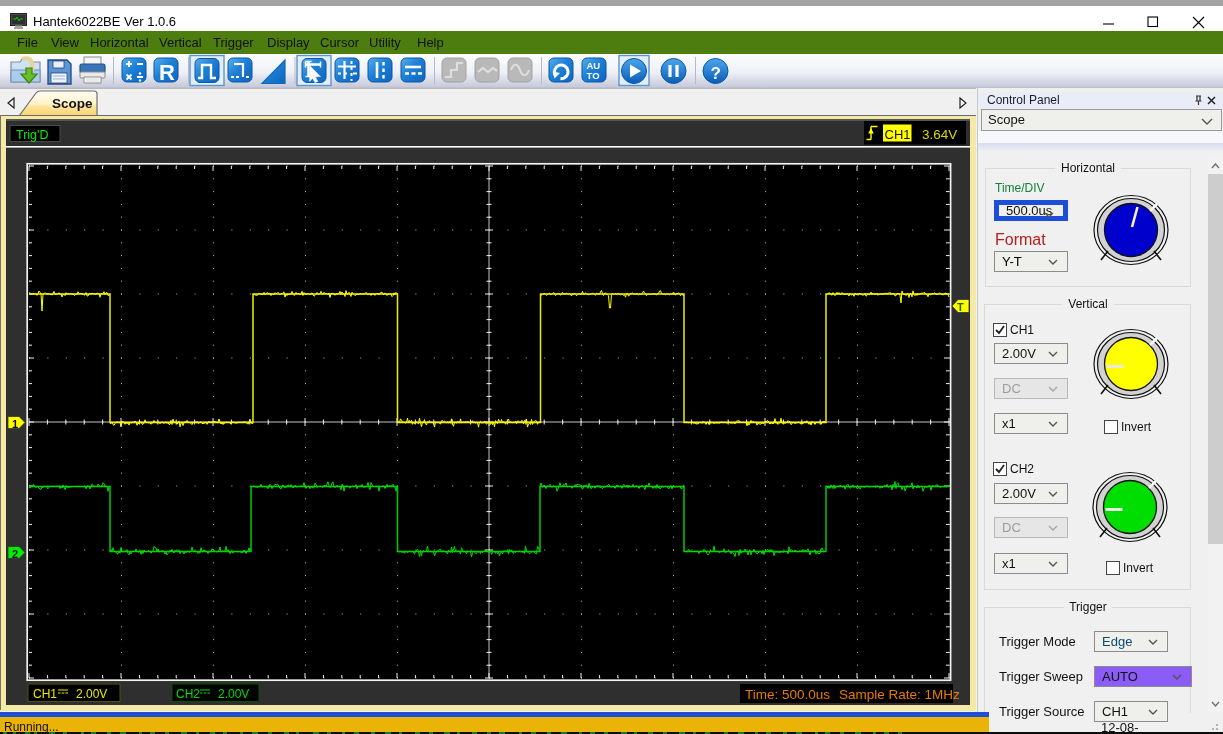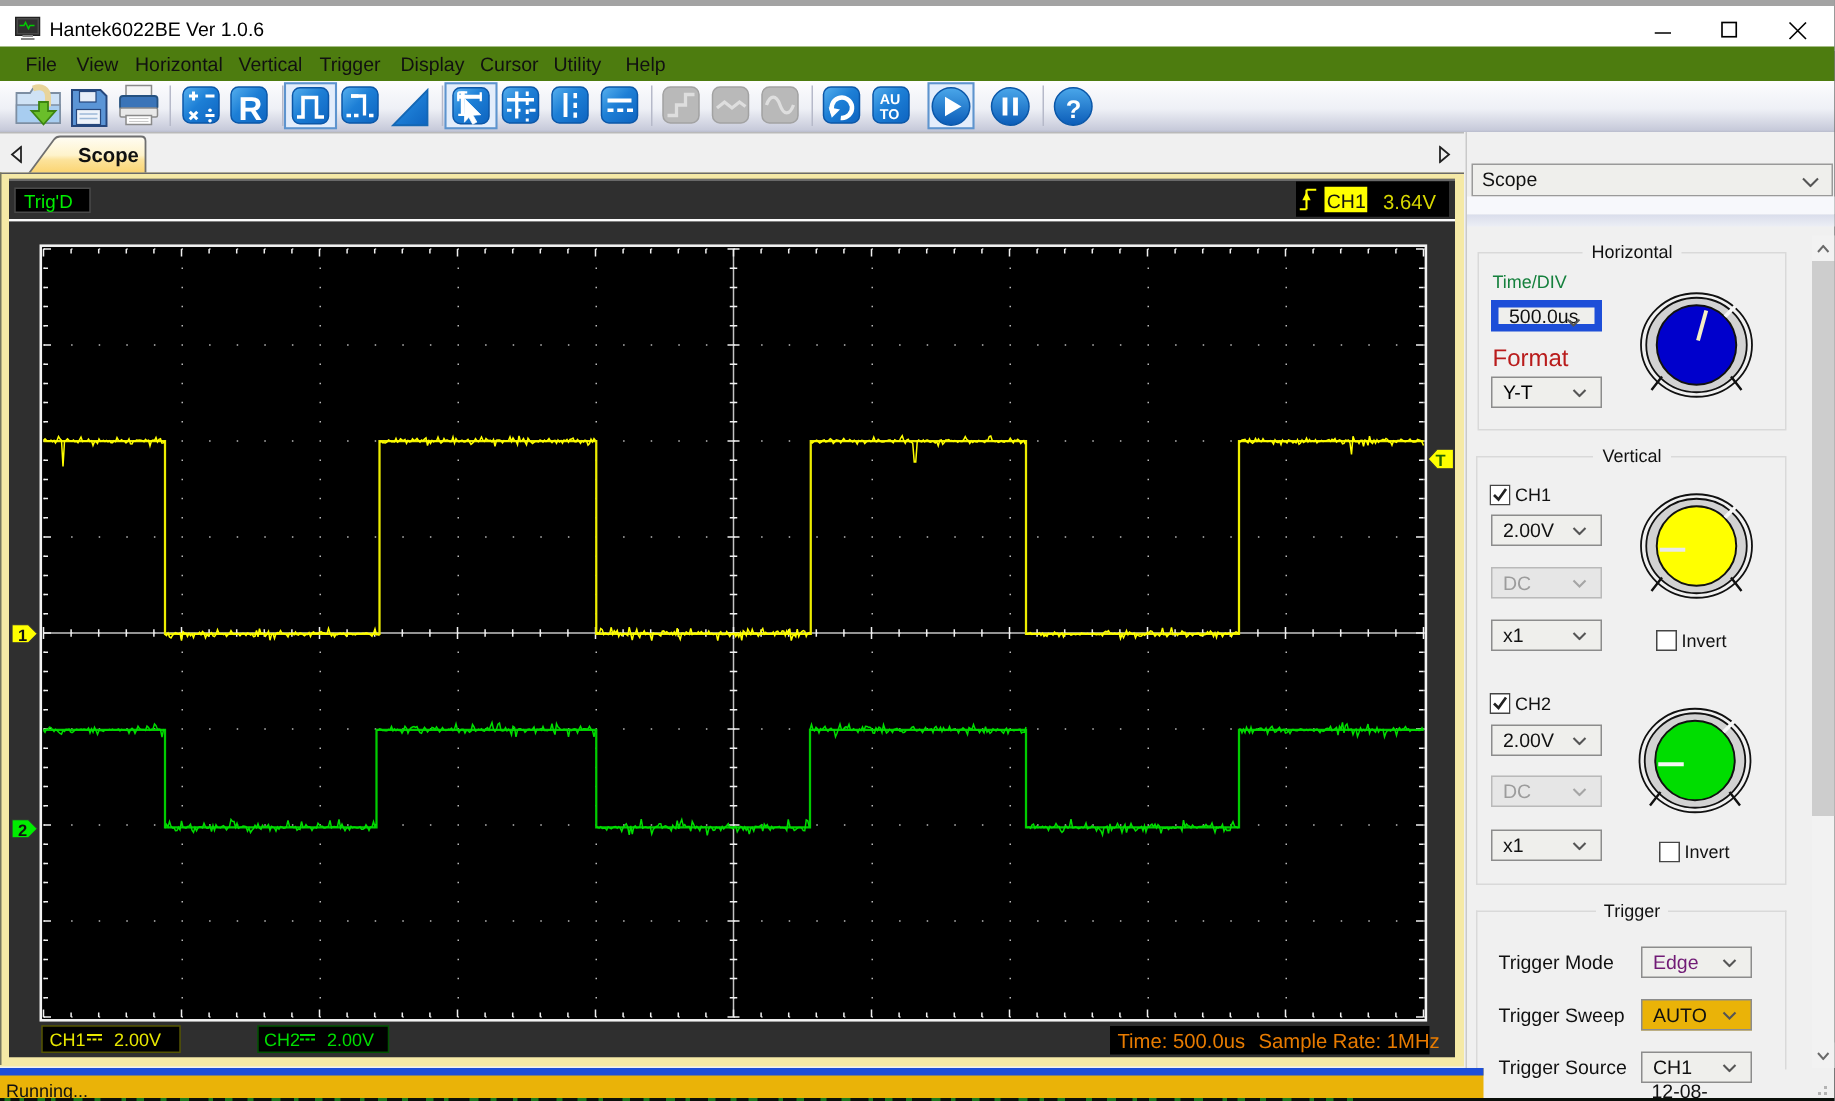--- a/index.html
+++ b/index.html
@@ -1,16 +1,16 @@
 <!DOCTYPE html>
 <html><head><meta charset="utf-8">
 <style>
 *{margin:0;padding:0;box-sizing:content-box}
 body{width:1223px;height:734px;overflow:hidden;position:relative;font-family:"Liberation Sans",sans-serif;background:#f0f0f0}
-.titlebar{position:absolute;left:0;top:0;width:1223px;height:30px;background:#fff;border-top:4px solid #a3a3a3}
+.titlebar{position:absolute;left:0;top:0;width:1223px;height:30px;background:#fff;border-top:6px solid #a3a3a3}
 .menubar{position:absolute;left:0;top:31px;width:1223px;height:23px;background:#4d7c0f}
 .menubar span{position:absolute;top:4px;font-size:13px;color:#111}
 .toolbarbg{position:absolute;left:0;top:54px;width:1223px;height:34px;background:linear-gradient(#fdfdfe,#eef0f6 55%,#c7cada 96%,#b9bccc)}
 .tabbar{position:absolute;left:0;top:88px;width:976px;height:27px;background:#f0f0f0;border-top:1px solid #b9b9b9}
 .statusbar{position:absolute;left:0;top:712px;width:989px;height:22px;background:#eab308;border-top:5px solid #1d4ed8}
 </style></head>
 <body>
 <div class="titlebar">
 <svg width="17" height="17" viewBox="0 0 17 17" style="position:absolute;left:10px;top:7px" xmlns="http://www.w3.org/2000/svg">
 <rect x="0.5" y="0.5" width="16" height="12" fill="#4a4a4a" stroke="#222"></rect>
@@ -182,20 +182,29 @@
 <text x="76" y="697.5" font-size="12" fill="#e8e800" font-family="Liberation Sans, sans-serif">2.00V</text>
 <rect x="172" y="684" width="87" height="17.5" fill="#000" stroke="#005500" stroke-width="1"></rect>
 <text x="176" y="697.5" font-size="12" fill="#00dd00" font-family="Liberation Sans, sans-serif">CH2</text>
 <path d="M200 690h10M200 693h2.6m1.1 0h2.6m1.1 0h2.6" stroke="#00dd00" stroke-width="1.2" fill="none"></path>
 <text x="218" y="697.5" font-size="12" fill="#00dd00" font-family="Liberation Sans, sans-serif">2.00V</text>
 <rect x="740" y="684" width="213" height="19" fill="#000"></rect>
 <text x="745" y="698.5" font-size="13.5" fill="#e87b00" font-family="Liberation Sans, sans-serif">Time: 500.0us</text>
 <text x="839" y="698.5" font-size="13.5" fill="#e87b00" font-family="Liberation Sans, sans-serif">Sample Rate: 1MHz</text>
 </svg>
 <div style="position:absolute;left:977px;top:88px;width:246px;height:624px;background:#f0f0f0;border-left:1px solid #c9c9c9;box-sizing:border-box">
+    <div style="position:absolute;left:0;top:4px;width:246px;height:17px;background:#e9edf7">
+<span style="position:absolute;left:9px;top:1px;font-size:12px;color:#1a1a2e">Control Panel</span>
+<svg width="9" height="11" viewBox="0 0 9 11" style="position:absolute;left:216px;top:3px" xmlns="http://www.w3.org/2000/svg">
+        <path d="M2 1h5M3 1v5M6 1v5M1.5 6h6M4.5 6v4" stroke="#333" stroke-width="1.2" fill="none"></path>
+      </svg>
+<svg width="9" height="9" viewBox="0 0 9 9" style="position:absolute;left:229px;top:4px" xmlns="http://www.w3.org/2000/svg">
+        <path d="M1 1l7 7M8 1l-7 7" stroke="#222" stroke-width="1.5"></path>
+      </svg>
+</div>
     <div style="position:absolute;left:3px;top:21px;width:241px;height:22px;border:1px solid #9a9a9a;background:#efefec;box-sizing:border-box">
 <span style="position:absolute;left:6px;top:2px;font-size:13px;color:#111">Scope</span>
 <svg width="12" height="7" viewBox="0 0 12 7" style="position:absolute;right:8px;top:8px" xmlns="http://www.w3.org/2000/svg">
         <path d="M1 1l5 5 5-5" fill="none" stroke="#555" stroke-width="1.4"></path>
       </svg>
 </div>
     <div style="position:absolute;left:0;top:43px;width:246px;height:12px;background:#f7f8fc"></div>
     <div style="position:absolute;left:0;top:55px;width:246px;height:8px;background:linear-gradient(#d9ddeb,#eceef5)"></div>
   </div>
 <div style="position:absolute;left:1208px;top:157px;width:15px;height:555px;background:#f2f2f2">
@@ -312,27 +321,27 @@
 <div style="position:absolute;left:1106px;top:561px;display:flex;align-items:center">
 <svg width="14" height="14" viewBox="0 0 14 14" xmlns="http://www.w3.org/2000/svg">
       <rect x="0.5" y="0.5" width="13" height="13" fill="#fff" stroke="#454545"></rect>
     </svg>
 <span style="font-size:12px;color:#111;margin-left:3px">Invert</span>
   </div>
 <div style="position:absolute;left:984px;top:607px;width:205px;height:105px;border:1px solid #d9d9d9;border-bottom:none"></div>
 <div style="position:absolute;left:1064px;top:600px;width:48px;text-align:center;background:#f0f0f0;font-size:12px;color:#111">Trigger</div>
 <div style="position:absolute;left:999px;top:634px;font-size:13px;color:#111">Trigger Mode</div>
 <div style="position:absolute;left:1094px;top:631px;width:74px;height:21px;border:1px solid #8c8c8c;background:#efefec;box-sizing:border-box">
-<span style="position:absolute;left:7px;top:50%;transform:translateY(-52%);font-size:13px;color:#701a75">Edge</span>
+<span style="position:absolute;left:7px;top:50%;transform:translateY(-52%);font-size:13px;color:#0c4a6e">Edge</span>
 <svg width="10" height="6" viewBox="0 0 10 6" style="position:absolute;right:9px;top:7px" xmlns="http://www.w3.org/2000/svg">
       <path d="M1 1l4 4 4-4" fill="none" stroke="#555" stroke-width="1.4"></path>
     </svg>
   </div>
 <div style="position:absolute;left:999px;top:669px;font-size:13px;color:#111">Trigger Sweep</div>
-<div style="position:absolute;left:1094px;top:666px;width:74px;height:21px;border:1px solid #8c8c8c;background:#eab308;box-sizing:border-box">
+<div style="position:absolute;left:1094px;top:666px;width:98px;height:21px;border:1px solid #8c8c8c;background:#8b5cf6;box-sizing:border-box">
 <span style="position:absolute;left:7px;top:50%;transform:translateY(-52%);font-size:13px;color:#111">AUTO</span>
 <svg width="10" height="6" viewBox="0 0 10 6" style="position:absolute;right:9px;top:7px" xmlns="http://www.w3.org/2000/svg">
       <path d="M1 1l4 4 4-4" fill="none" stroke="#555" stroke-width="1.4"></path>
     </svg>
   </div>
 <div style="position:absolute;left:999px;top:704px;font-size:13px;color:#111">Trigger Source</div>
 <div style="position:absolute;left:1094px;top:701px;width:74px;height:21px;border:1px solid #8c8c8c;background:#efefec;box-sizing:border-box">
 <span style="position:absolute;left:7px;top:50%;transform:translateY(-52%);font-size:13px;color:#111">CH1</span>
 <svg width="10" height="6" viewBox="0 0 10 6" style="position:absolute;right:9px;top:7px" xmlns="http://www.w3.org/2000/svg">
       <path d="M1 1l4 4 4-4" fill="none" stroke="#555" stroke-width="1.4"></path>

